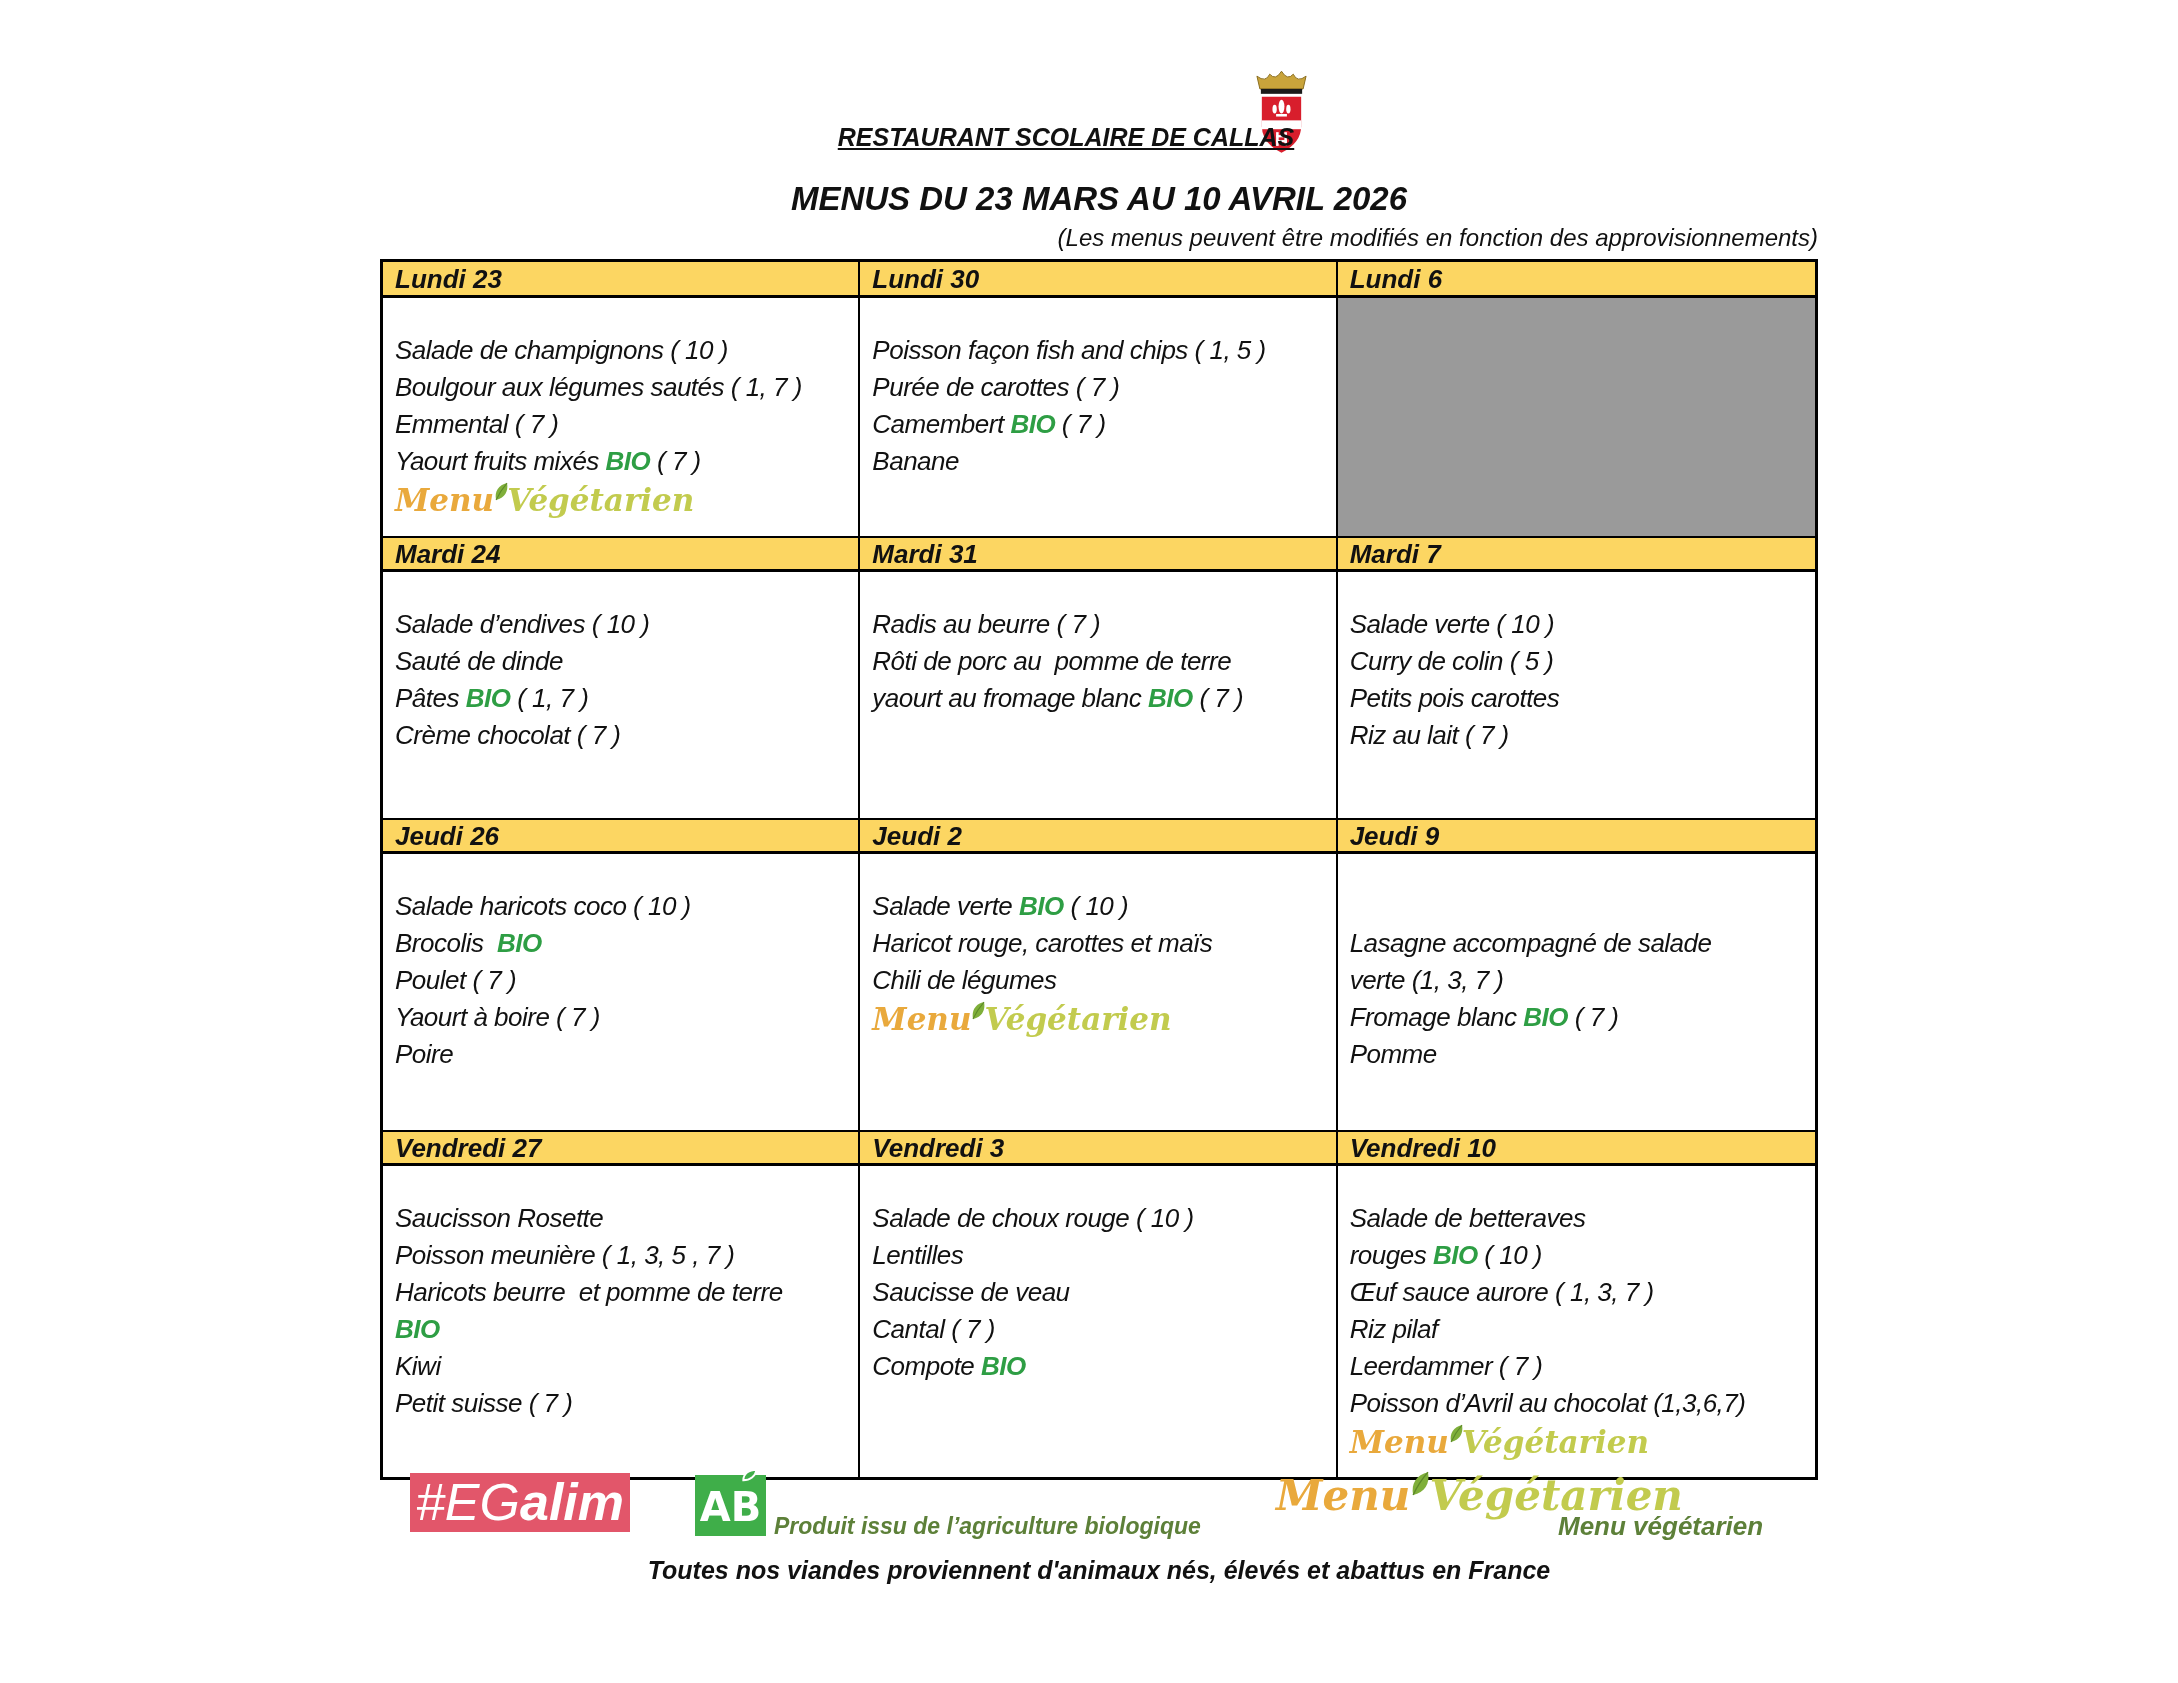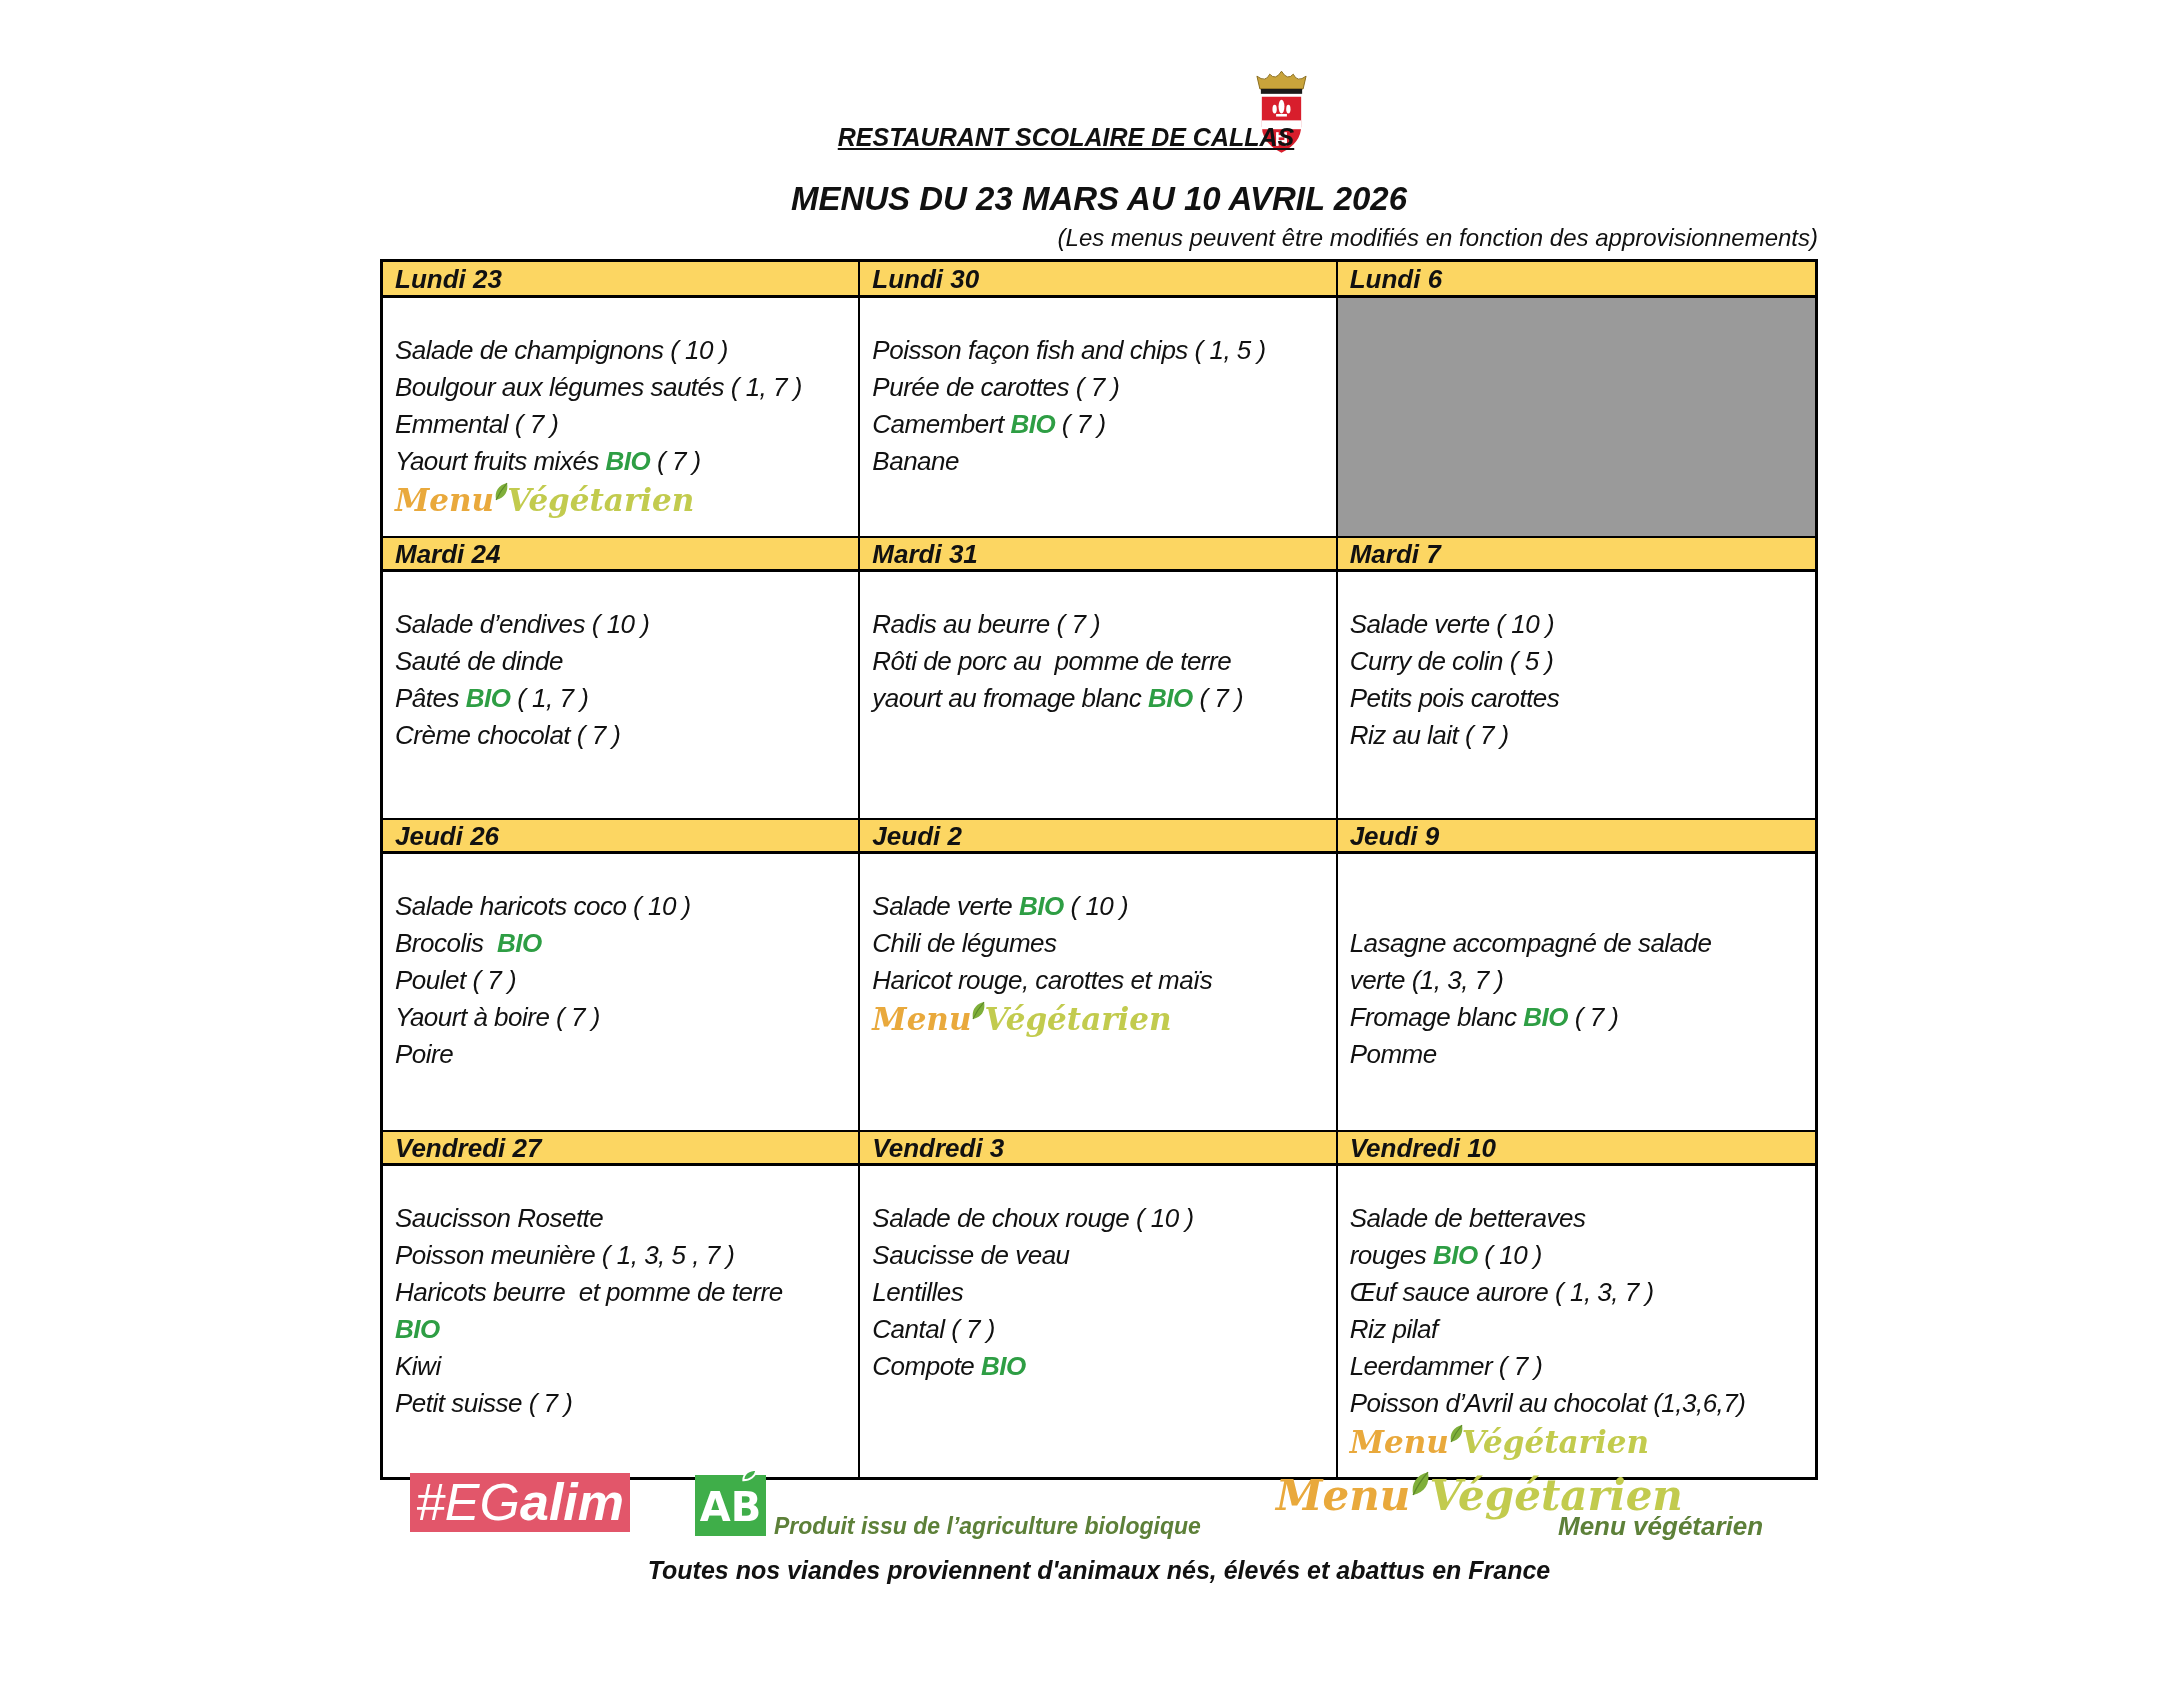--- a/index.html
+++ b/index.html
@@ -127,22 +127,22 @@
       <div class="day-header">Jeudi 9</div>
       <div class="menu-cell bR">
         <div class="line"><span>Salade haricots coco ( 10 )</span></div>
         <div class="line"><span>Brocolis  </span><span class="bio">BIO</span></div>
         <div class="line"><span>Poulet ( 7 )</span></div>
         <div class="line"><span>Yaourt à boire ( 7 )</span></div>
         <div class="line"><span>Poire</span></div>
       </div>
       <div class="menu-cell bR">
         <div class="line"><span>Salade verte </span><span class="bio">BIO</span><span> ( 10 )</span></div>
+        <div class="line"><span>Haricot rouge, carottes et maïs</span></div>
         <div class="line"><span>Chili de légumes</span></div>
-        <div class="line"><span>Haricot rouge, carottes et maïs</span></div>
         <div class="veg-logo cell"><span class="w1">Menu</span><svg viewBox="0 0 24 24" class="leaf">
             <path d="M2 22 C2 10 10 2 22 2 C22 14 14 22 2 22 Z" fill="#7FAF3A"></path>
             <path d="M2 22 C8 14 14 8 22 2" stroke="#5d8a2a" stroke-width="1.5" fill="none"></path>
           </svg><span class="w2">Végétarien</span></div>
       </div>
       <div class="menu-cell">
         <div class="line">&nbsp;</div>
         <div class="line"><span>Lasagne accompagné de salade</span></div>
         <div class="line"><span>verte (1, 3, 7 )</span></div>
         <div class="line"><span>Fromage blanc </span><span class="bio">BIO</span><span> ( 7 )</span></div>
@@ -154,22 +154,22 @@
       <div class="menu-cell bR">
         <div class="line"><span>Saucisson Rosette</span></div>
         <div class="line"><span>Poisson meunière ( 1, 3, 5 , 7 )</span></div>
         <div class="line"><span>Haricots beurre  et pomme de terre</span></div>
         <div class="line"><span class="bio">BIO</span></div>
         <div class="line"><span>Kiwi</span></div>
         <div class="line"><span>Petit suisse ( 7 )</span></div>
       </div>
       <div class="menu-cell bR">
         <div class="line"><span>Salade de choux rouge ( 10 )</span></div>
+        <div class="line"><span>Lentilles</span></div>
         <div class="line"><span>Saucisse de veau</span></div>
-        <div class="line"><span>Lentilles</span></div>
         <div class="line"><span>Cantal ( 7 )</span></div>
         <div class="line"><span>Compote </span><span class="bio">BIO</span></div>
       </div>
       <div class="menu-cell">
         <div class="line"><span>Salade de betteraves</span></div>
         <div class="line"><span>rouges </span><span class="bio">BIO</span><span> ( 10 )</span></div>
         <div class="line"><span>Œuf sauce aurore ( 1, 3, 7 )</span></div>
         <div class="line"><span>Riz pilaf</span></div>
         <div class="line"><span>Leerdammer ( 7 )</span></div>
         <div class="line"><span>Poisson d’Avril au chocolat (1,3,6,7)</span></div>

